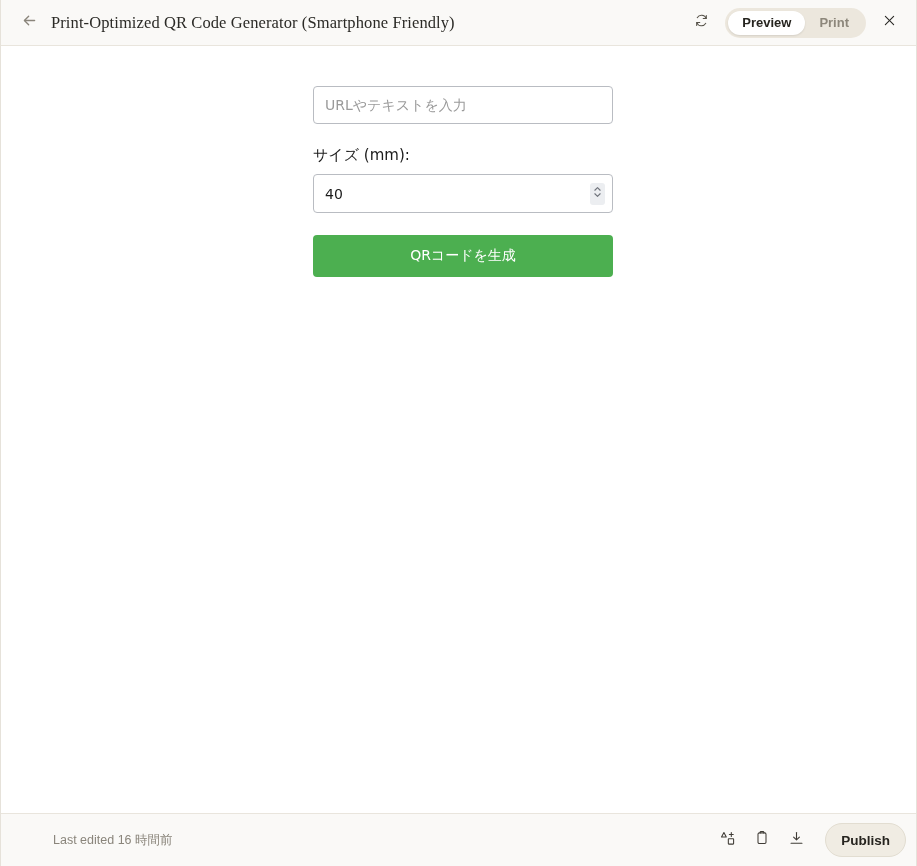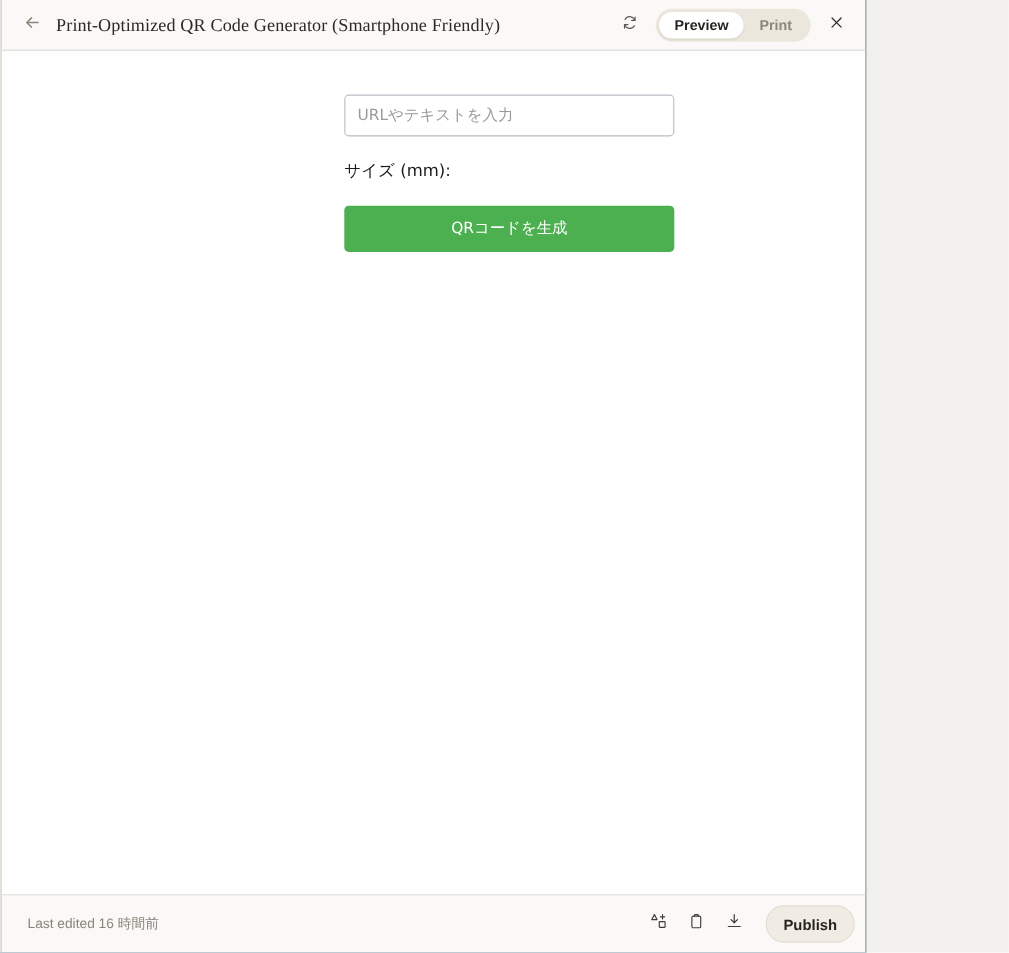--- a/index.html
+++ b/index.html
@@ -10,26 +10,26 @@
     width: 917px;
     height: 866px;
     background: #f2f0ec;
     font-family: "Liberation Sans", sans-serif;
     overflow: hidden;
     -webkit-font-smoothing: antialiased;
   }
 
   .app-window {
     position: relative;
-    width: 788px;
+    width: 917px;
     height: 866px;
     box-sizing: border-box;
     display: flex;
     flex-direction: column;
-    background: #0c4a6e;
+    background: #737373;
     border-left: 1px solid #e6e2da;
     border-right: 1px solid #e6e2da;
     overflow: hidden;
   }
 
   
   .topbar {
     height: 46px;
     min-height: 46px;
     box-sizing: border-box;
@@ -225,20 +225,21 @@
     border-top: 1px solid #e9e5dd;
     display: flex;
     align-items: center;
     padding: 0 10px 0 24px;
   }
   .last-edited {
     font-family: "Liberation Sans", sans-serif;
     font-size: 12.5px;
     color: #8a857b;
     white-space: nowrap;
+    margin-left: 28px;
   }
   .bottom-spacer { flex: 1 1 auto; }
   .icon-btn {
     width: 30px;
     height: 30px;
     display: flex;
     align-items: center;
     justify-content: center;
     border-radius: 6px;
     cursor: pointer;
@@ -313,20 +314,31 @@
     <div class="page-inner">
       <div class="form-col">
 
 
         <div class="field-group">
           <input class="text-input" type="text" placeholder="URLやテキストを入力" style="">
         </div>
 
         <div class="field-group">
           <label class="field-label">サイズ (mm):</label>
+          <div class="number-wrap">
+            <input class="number-input" type="text" value="40" style="">
+            <div class="spinner">
+              <span>
+                <svg width="9" height="14" viewBox="0 0 10 16" fill="none" stroke="#6f737b" stroke-width="1.3" stroke-linecap="round" stroke-linejoin="round">
+                  <path d="M2 6 L5 3 L8 6"></path>
+                  <path d="M2 10 L5 13 L8 10"></path>
+                </svg>
+              </span>
+            </div>
+          </div>
         </div>
 
         <button class="generate-btn">QRコードを生成</button>
 
       </div>
     </div>
   </div>
 
   <div class="bottombar">
 

